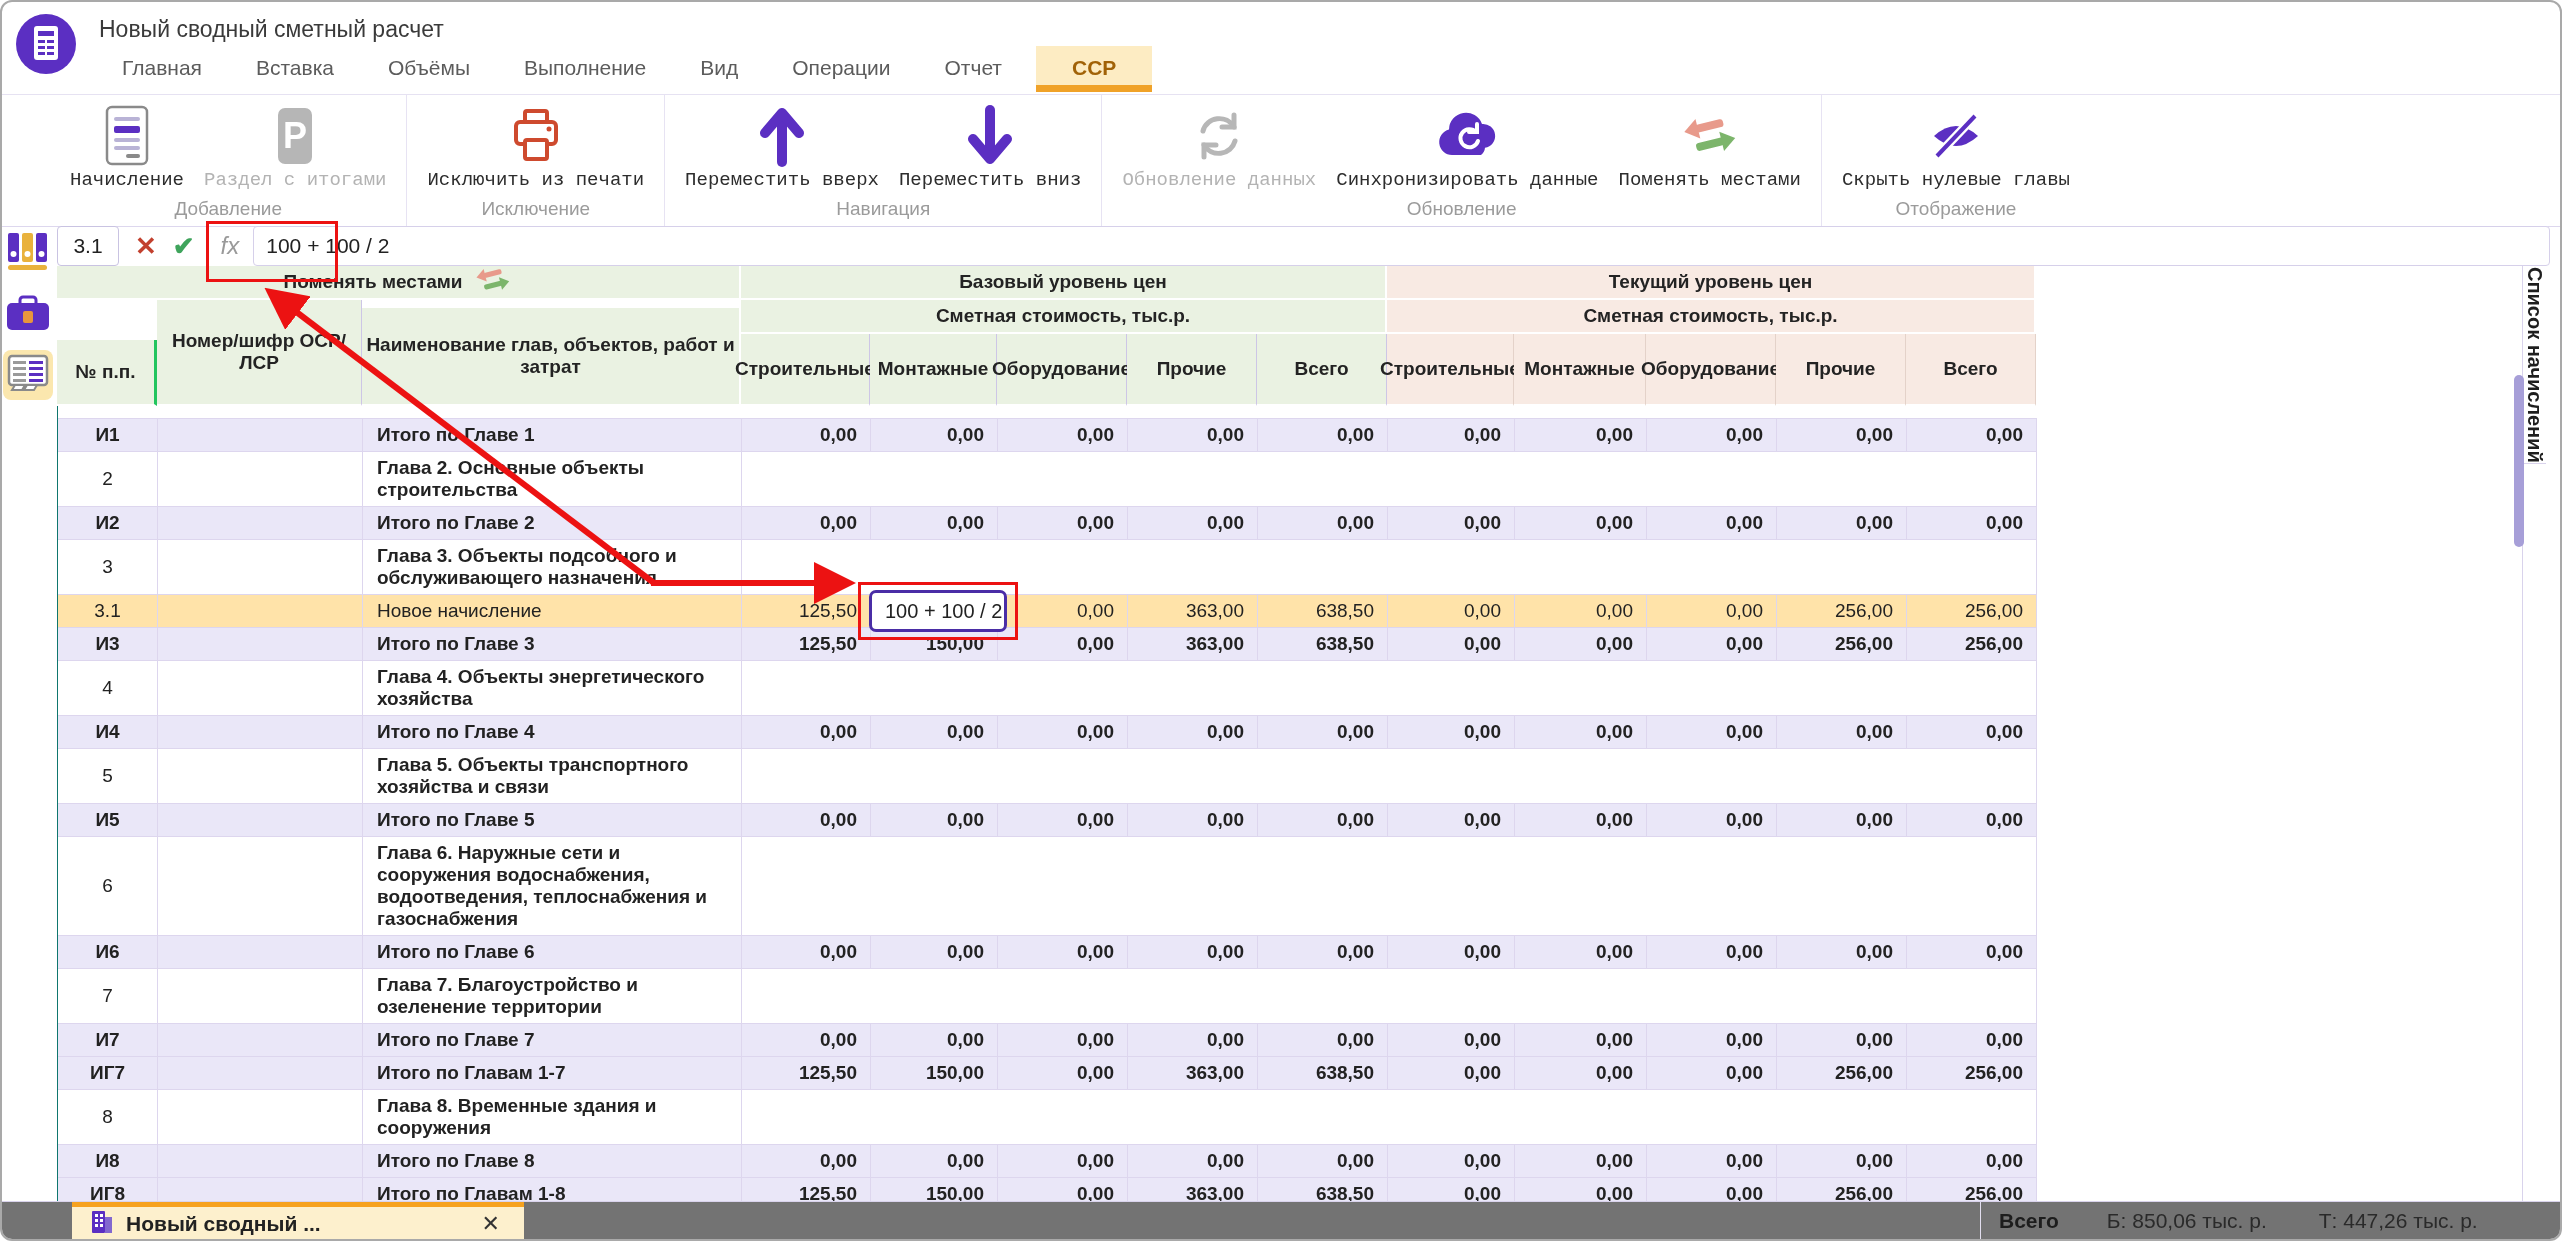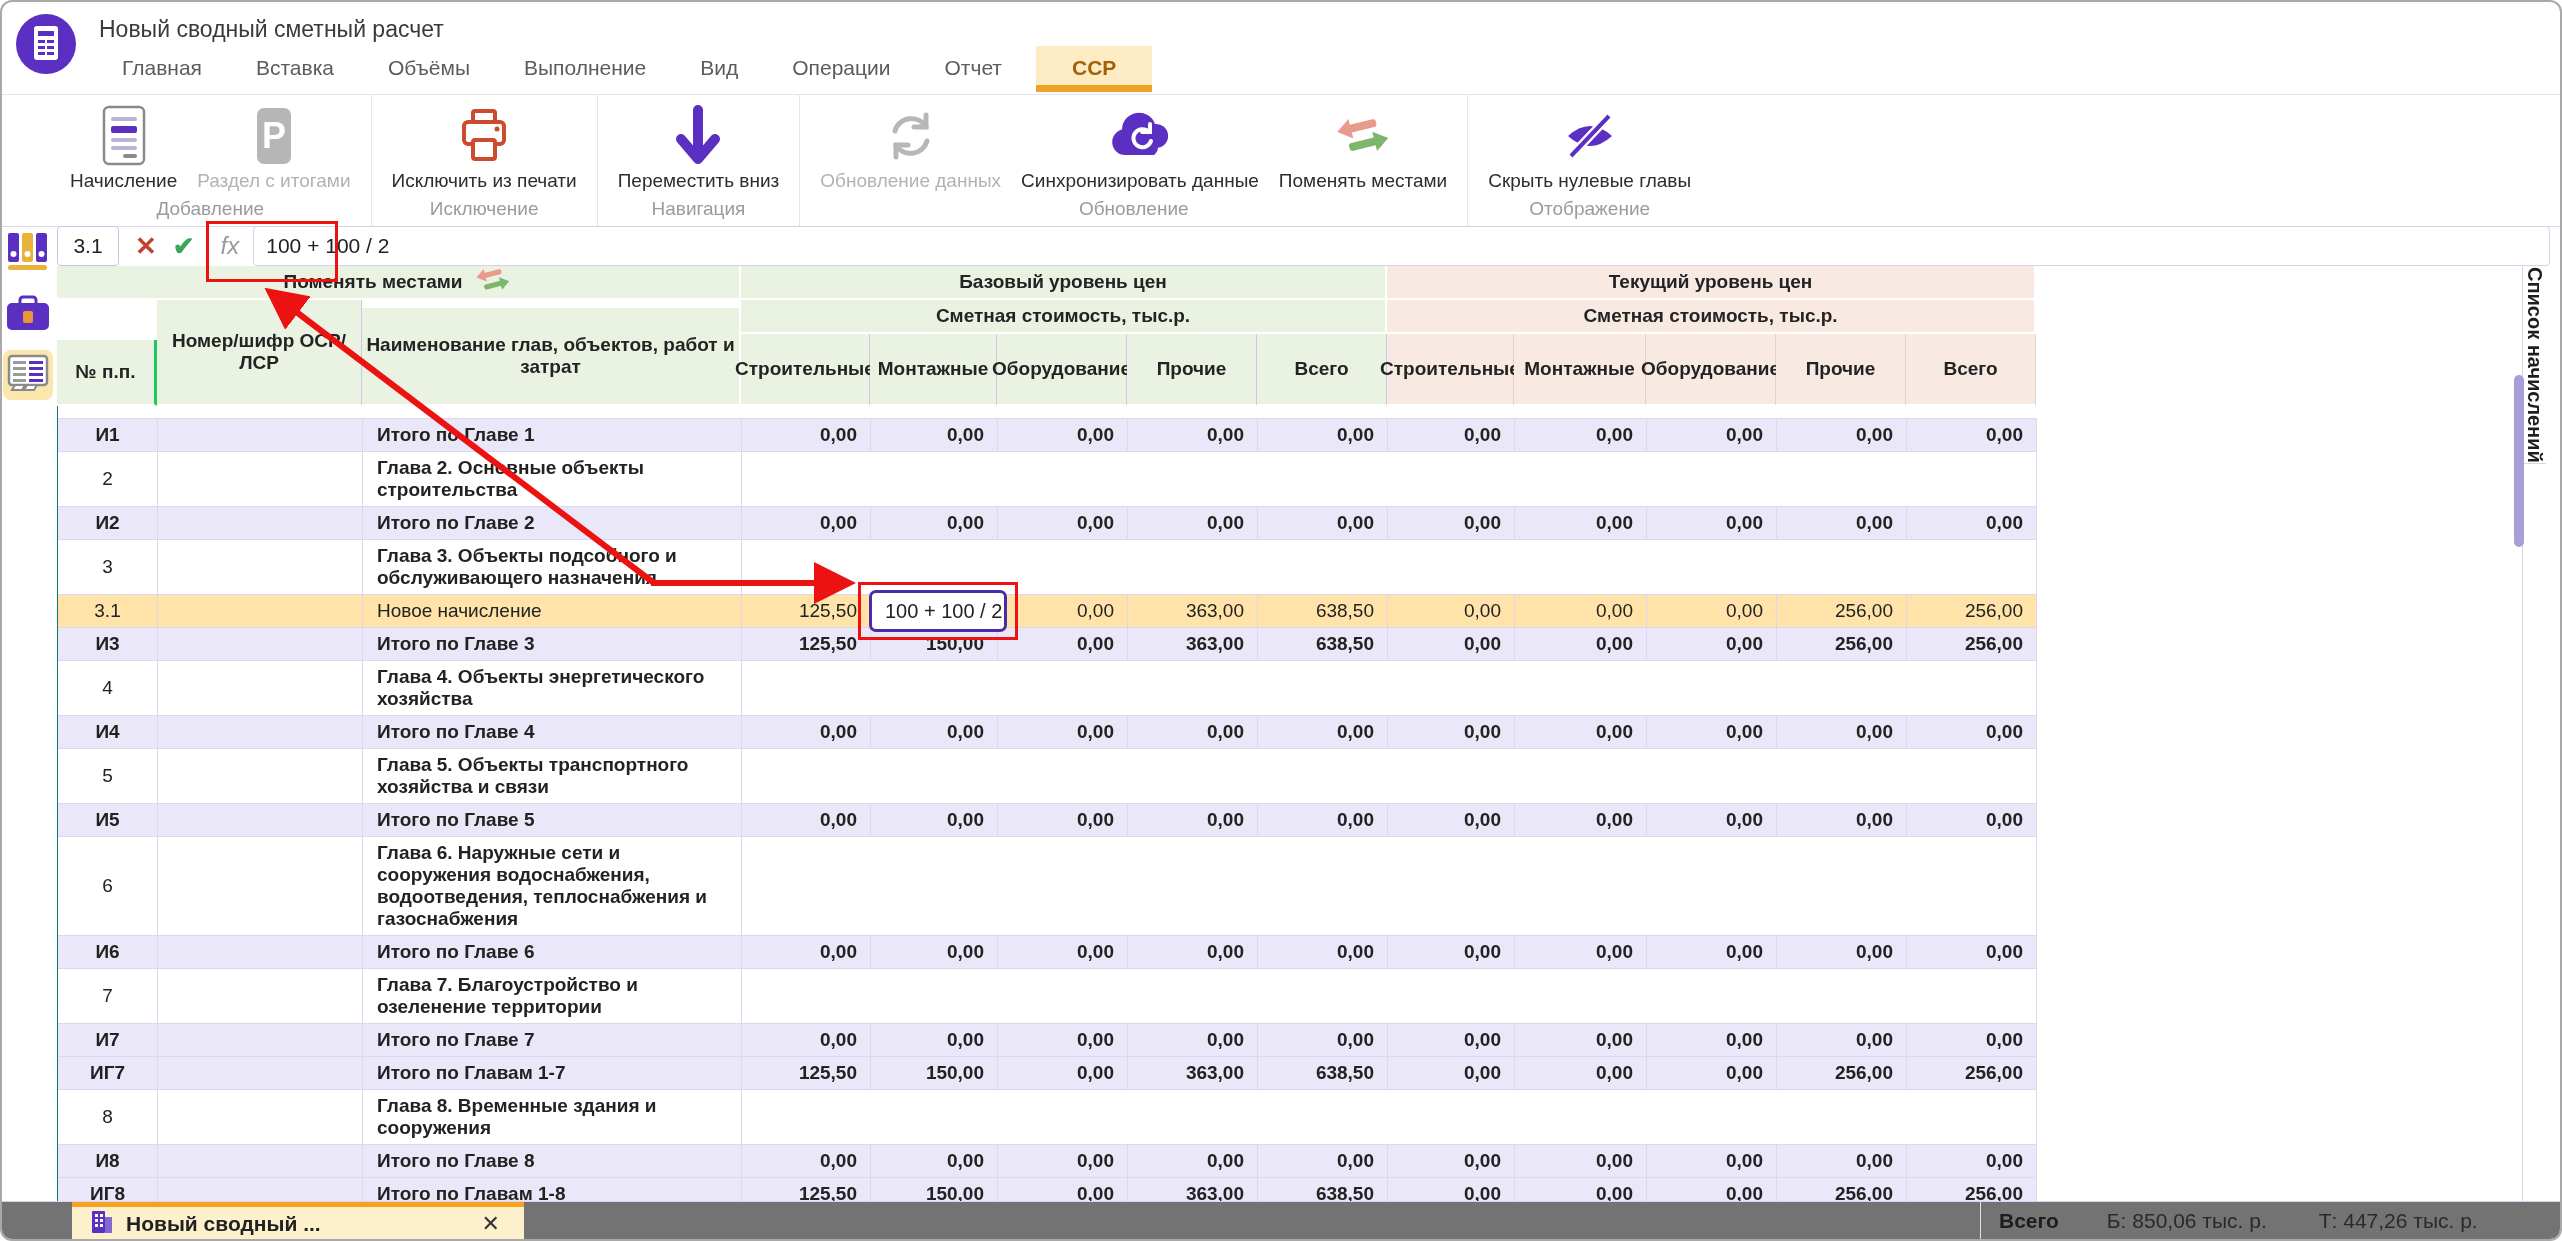--- a/index.html
+++ b/index.html
@@ -20,21 +20,21 @@
 
   
   .ribbon { position:absolute; left:0; top:93px; right:0; height:132px; display:flex;
             padding-left:48px; border-bottom:1px solid #ddd7ee; background:#fff; }
   .rgroup { display:flex; flex-direction:column; border-right:1px solid #e7e3f3; padding:0 10px; }
   .rgroup:last-child { border-right:none; }
   .rbuttons { flex:1; display:flex; align-items:flex-start; }
   .rbtn { display:flex; flex-direction:column; align-items:center; justify-content:flex-start;
           min-width:108px; padding:8px 10px 0 10px; text-align:center; cursor:pointer; }
   .rbtn .ricon { height:66px; display:flex; align-items:center; justify-content:center; }
-  .rbtn .rlabel { font-size:19px; line-height:23px; color:#2d2d2d; white-space:pre-line; }
+  .rbtn .rlabel { font-size:19px; line-height:23px; color:#2d2d2d; white-space:pre-line;font-family:Liberation Mono, monospace; }
   .rbtn.disabled .rlabel { color:#b3b3b3; }
   .rgroup-label { text-align:center; font-size:19px; color:#9b9b9b; padding:2px 0 6px 0; }
 
   
   .fbar { position:absolute; left:55px; top:225px; right:10px; height:38px; display:flex; align-items:center; }
   .fref { width:62px; height:40px; border:1px solid #c9c3e2; border-radius:4px; text-align:center;
           font-size:21px; color:#222; font-family:"Liberation Sans",sans-serif; }
   .fic { font-size:26px; margin-left:16px; font-weight:bold; }
   .fic.cancel { color:#c2402e; }
   .fic.apply { color:#3fa45c; }
@@ -187,20 +187,31 @@
                 <rect x="17" y="33" width="22" height="19" rx="2" fill="#fff"></rect>
               </svg>
             </span>
             <span class="rlabel">Исключить из печати</span>
           </div>
         </div>
         <div class="rgroup-label">Исключение</div>
       </div>
       <div class="rgroup">
         <div class="rbuttons">
+          <div class="rbtn">
+            <span class="ricon">
+              <svg width="48" height="62" viewBox="0 0 48 62">
+                <g stroke="#5b2fc2" stroke-width="10" stroke-linecap="round" stroke-linejoin="round" fill="none">
+                  <path d="M24 57 V12"></path>
+                  <path d="M7 28 L24 8 L41 28"></path>
+                </g>
+              </svg>
+            </span>
+            <span class="rlabel">Переместить вверх</span>
+          </div>
           <div class="rbtn">
             <span class="ricon">
               <svg width="48" height="62" viewBox="0 0 48 62">
                 <g stroke="#5b2fc2" stroke-width="10" stroke-linecap="round" stroke-linejoin="round" fill="none">
                   <path d="M24 5 V50"></path>
                   <path d="M7 34 L24 54 L41 34"></path>
                 </g>
               </svg>
             </span>
             <span class="rlabel">Переместить вниз</span>

